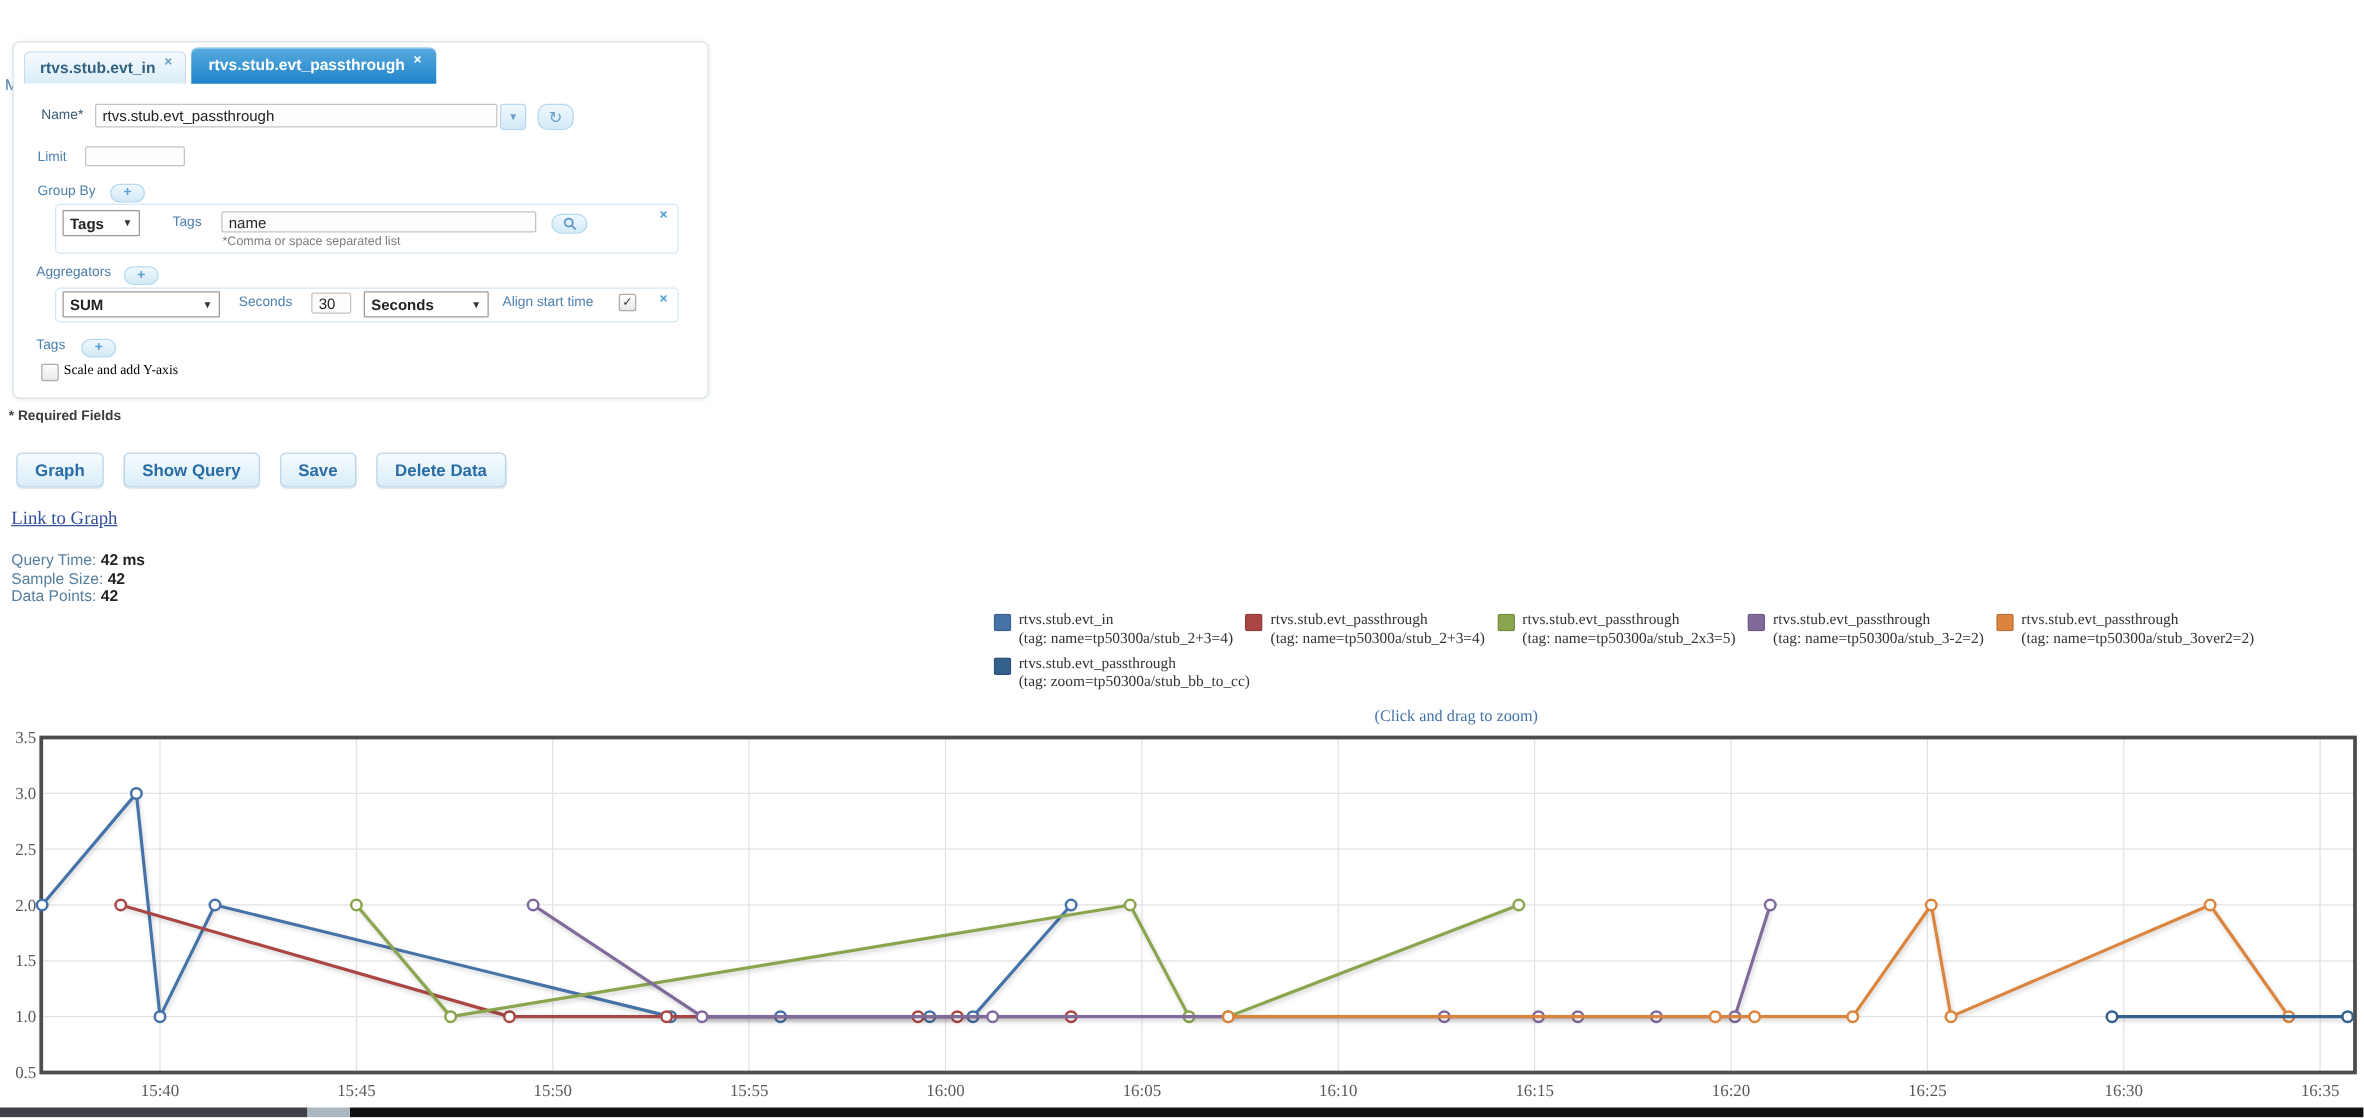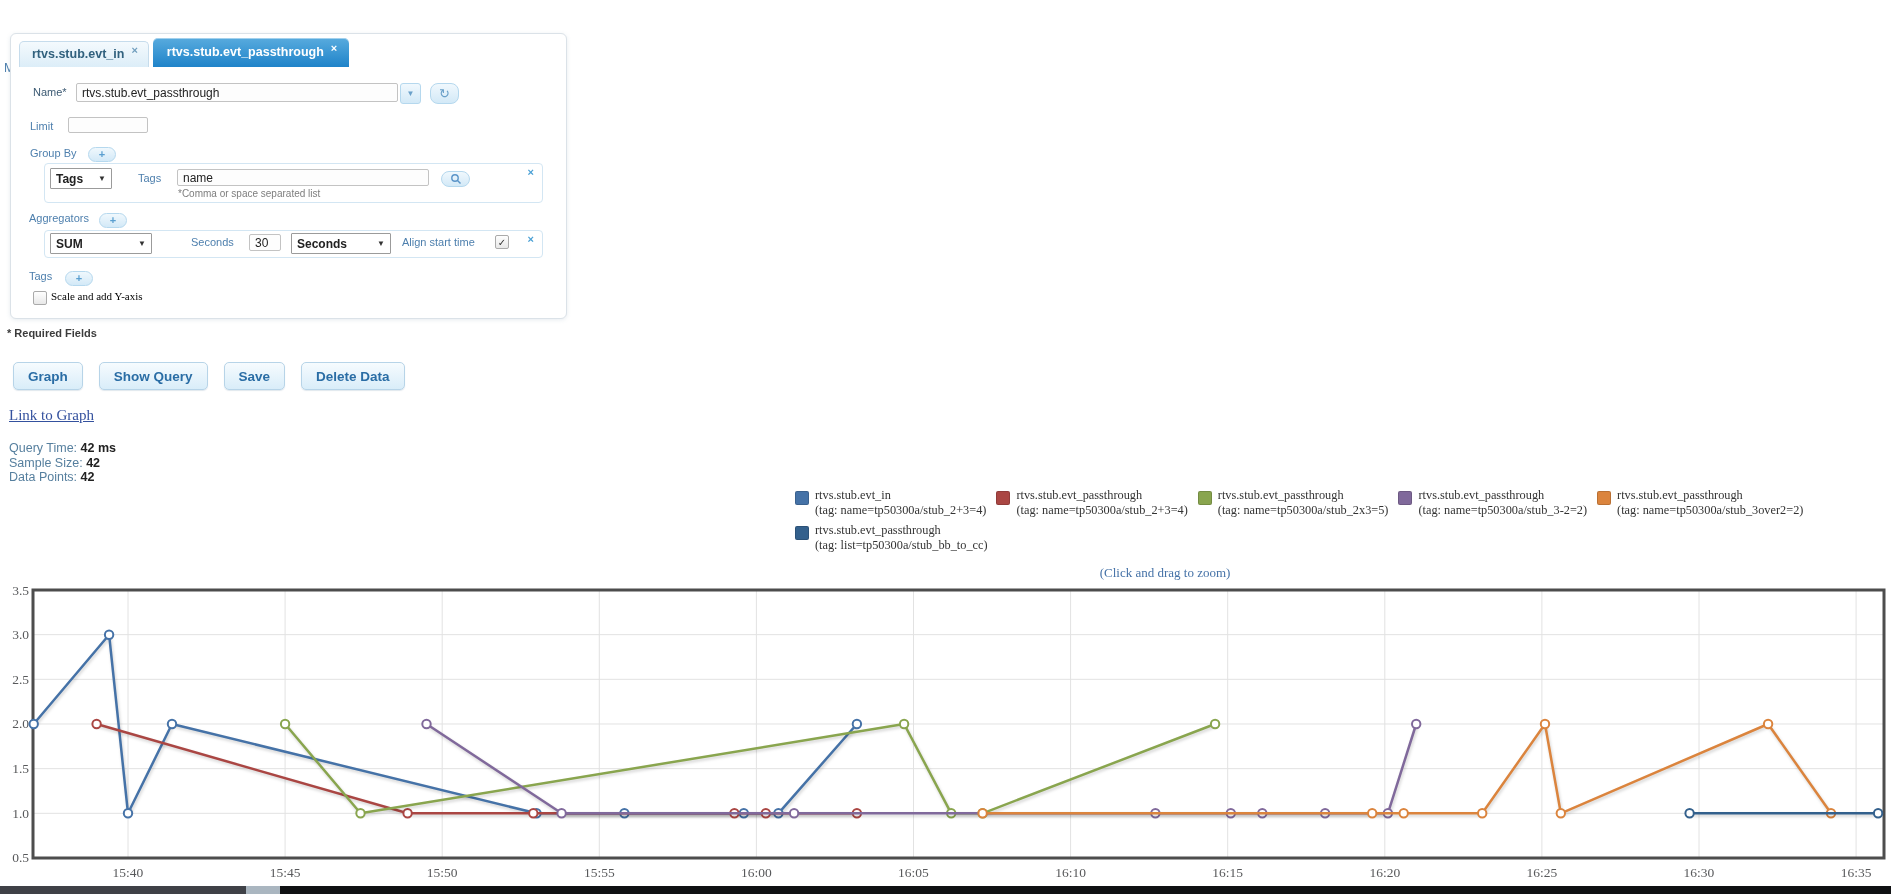--- a/index.html
+++ b/index.html
@@ -140,21 +140,21 @@
       <span class="row-close">×</span>
       <span class="hint" style="left:133px;top:24px;">*Comma or space separated list</span>
     </div>
 
     <span class="flabel" style="left:18px;top:178px;">Aggregators</span>
     <span class="pill-btn" style="position:absolute;left:88px;top:179px;">
         <span>+</span>
       </span>
 
     <div class="row-box" style="left:33px;top:196px;width:497px;height:26px;">
-      <div class="fake-select" style="left:5px;top:2px;width:102px;height:21px;">
+      <div class="fake-select" style="left:5px;top:2px;width:126px;height:21px;">
         <span>SUM</span>
         <span class="arrow">▼</span>
       </div>
       <span class="flabel" style="left:146px;top:5px;">Seconds</span>
       <input class="txt-input" style="left: 204px; top: 3px; width: 32px; height: 17px;" value="30">
       <div class="fake-select" style="left:246px;top:2px;width:100px;height:21px;">
         <span>Seconds</span>
         <span class="arrow">▼</span>
       </div>
       <span class="flabel" style="left:357px;top:5px;">Align start time</span>
@@ -226,21 +226,21 @@
             <div>rtvs.stub.evt_passthrough</div>
             <div>(tag: name=tp50300a/stub_3over2=2)</div>
           </div>
       </div>
     </div>
     <div class="legend-row">
       <div class="legend-item">
         <span class="swatch" style="background: rgb(51, 96, 140);"></span>
         <div class="legend-text">
             <div>rtvs.stub.evt_passthrough</div>
-            <div>(tag: list=tp50300a/stub_bb_to_cc)</div>
+            <div>(tag: zoom=tp50300a/stub_bb_to_cc)</div>
           </div>
       </div>
     </div>
   </div>
 
   <div class="zoom-hint">(Click and drag to zoom)</div>
 
   <div class="chart-wrap">
     <svg id="chart-svg" width="1891" height="302">
         <line class="grid" x1="33" y1="233.325" x2="1884" y2="233.325"></line>

